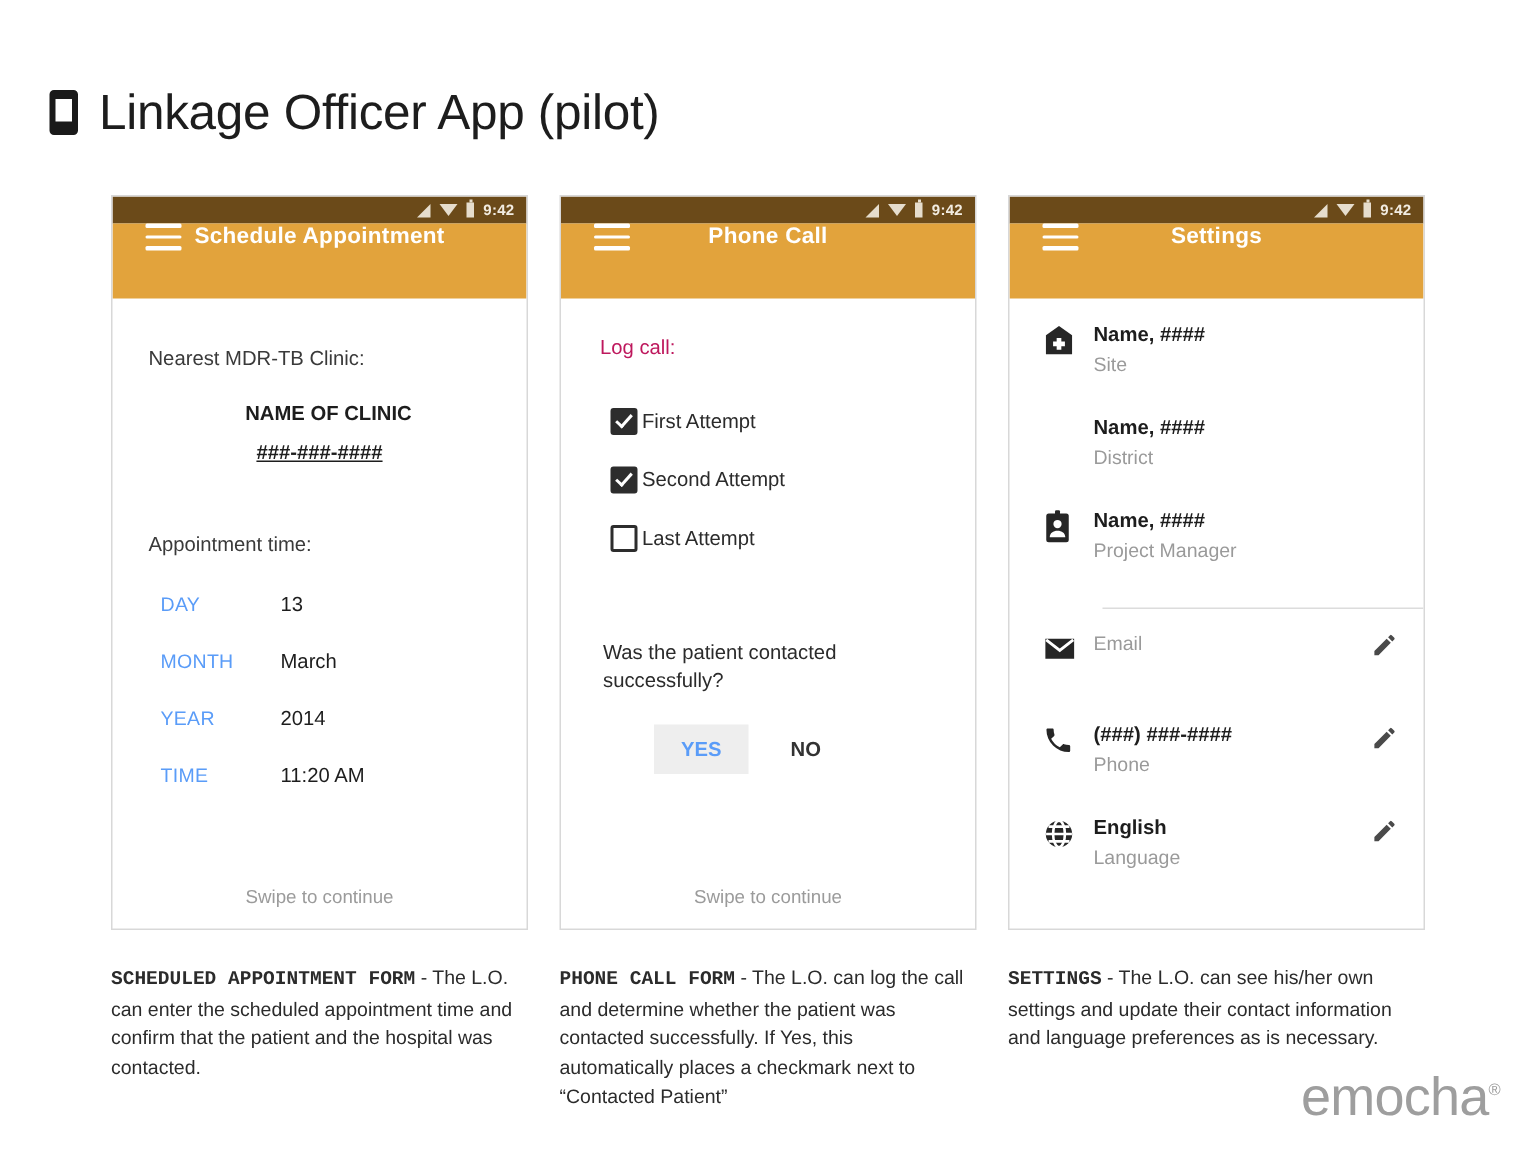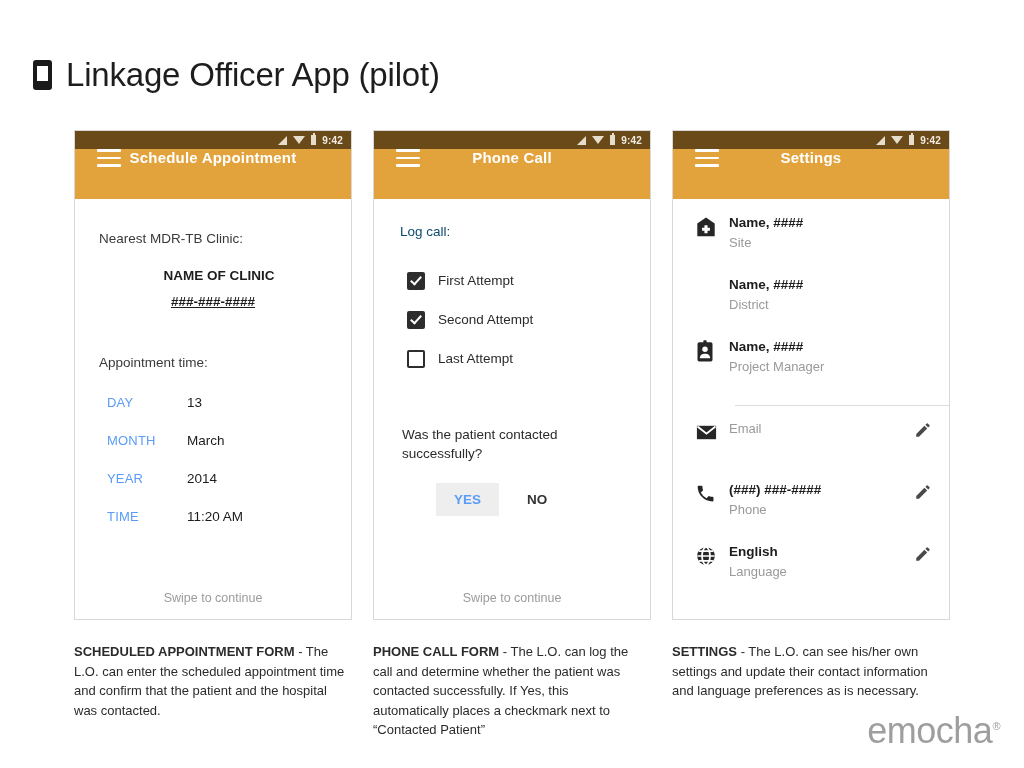--- a/index.html
+++ b/index.html
@@ -221,32 +221,32 @@
     color: #1d1d1d;
     font-weight: 400;
   }
 
   
   .s2-label {
     position: absolute;
     left: 26px;
     top: 25px;
     font-size: 13.5px;
-    color: #0c4a6e;
+    color: #be185d;
   }
   .s2-checks {
     position: absolute;
     left: 33px;
     top: 62px;
   }
   .s2-check-row {
     display: flex;
     align-items: center;
     height: 39px;
-    gap: 13px;
+    gap: 3px;
     cursor: pointer;
   }
   .cbox {
     width: 18px;
     height: 18px;
     box-sizing: border-box;
     border: 2.5px solid #2d2d2d;
     border-radius: 2px;
     background: #ffffff;
     position: relative;
@@ -371,20 +371,21 @@
   
   .caption {
     margin-top: 22px;
     font-size: 13px;
     line-height: 19.5px;
     color: #2b2b2b;
     width: 272px;
   }
   .caption b {
     font-weight: 700;
+    font-family: Liberation Mono, monospace;
   }
 
   
   .logo {
     position: absolute;
     right: 24px;
     bottom: 16px;
     font-size: 36px;
     color: #9e9e9e;
     letter-spacing: -0.5px;

